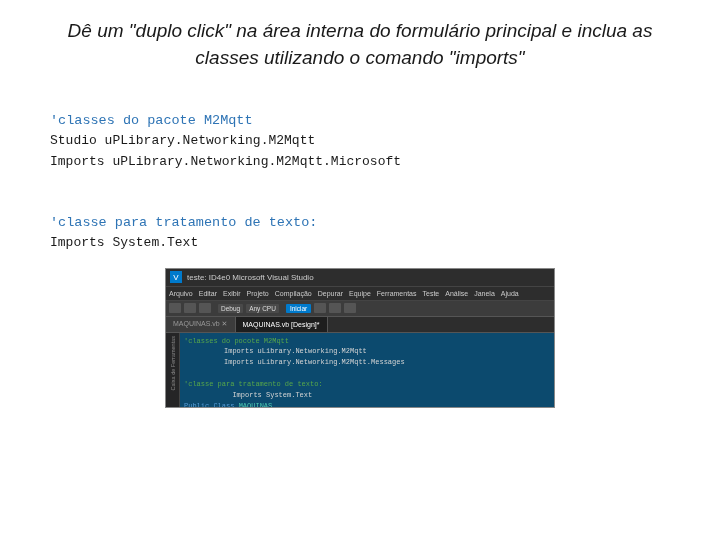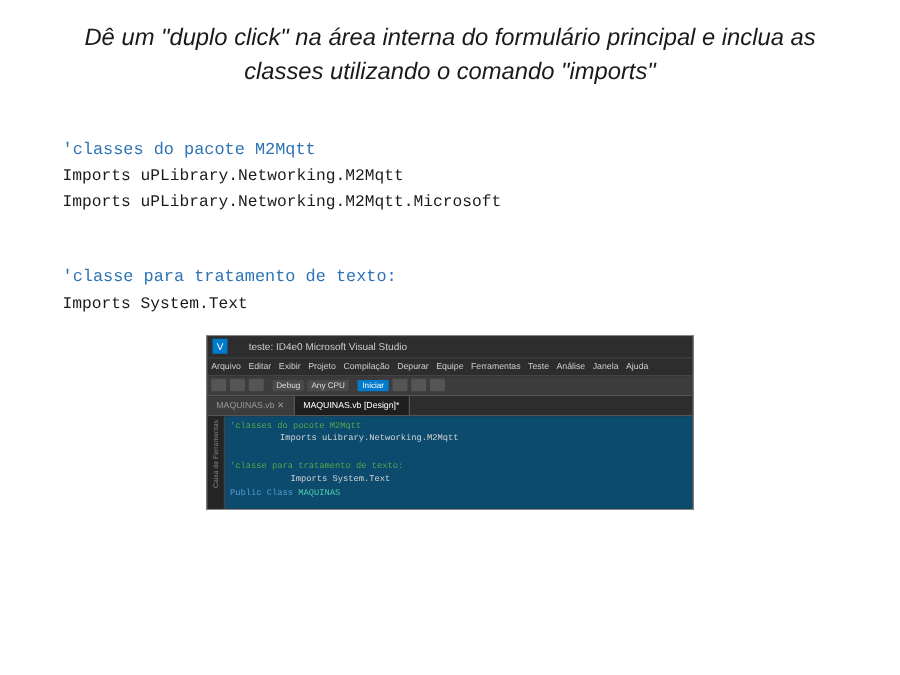--- a/index.html
+++ b/index.html
@@ -74,21 +74,20 @@
       font-size: 8px;
       display: flex;
       align-items: center;
       justify-content: center;
       color: white;
     }
     .vs-titlebar-text {
       font-size: 8px;
       color: #ccc;
       font-family: Arial, sans-serif;
-      margin-left: 12px;
     }
 
     
     .vs-menubar {
       background: #2d2d2d;
       height: 14px;
       display: flex;
       align-items: center;
       padding: 0 3px;
       gap: 6px;
@@ -206,21 +205,21 @@
   </style>
 </head>
 <body>
 
 <div class="main-container">
 
   <div class="title">Dê um "duplo click" na área interna do formulário principal e inclua as classes utilizando o comando "imports"</div>
 
   <div class="section-block">
     <div class="section-title">'classes do pacote M2Mqtt</div>
-    <div class="section-code">Imports uPLibrary.Networking.M2Mqtt</div>
+    <div class="section-code">Studio uPLibrary.Networking.M2Mqtt</div>
     <div class="section-code">Imports uPLibrary.Networking.M2Mqtt.Microsoft</div>
   </div>
 
   <div class="section-block">
     <div class="section-title">'classe para tratamento de texto:</div>
     <div class="section-code">Imports System.Text</div>
   </div>
 
   <div class="vs-screenshot">
 
@@ -261,20 +260,21 @@
       <div class="vs-tab active">MAQUINAS.vb [Design]*</div>
     </div>
 
     <div class="vs-editor-container">
       <div class="vs-sidebar-mini">
         <span>Caixa de Ferramentas</span>
       </div>
       <div class="vs-editor">
         <div class="vs-line vs-green">'classes do pocote M2Mqtt</div>
         <div class="vs-line vs-white">Imports uLibrary.Networking.M2Mqtt</div>
+        <div class="vs-line vs-white">Imports uLibrary.Networking.M2Mqtt.Messages</div>
         <div class="vs-line vs-white">&nbsp;</div>
         <div class="vs-line vs-green">'classe para tratamento de texto:</div>
         <div class="vs-line vs-white">  Imports System.Text</div>
         <div class="vs-line"><span style="color:#569cd6;text-align:center;">Public</span> <span style="color:#569cd6;">Class</span> <span style="color:#4ec9b0;">MAQUINAS</span></div>
       </div>
     </div>
   </div>
 
 
 </div>

